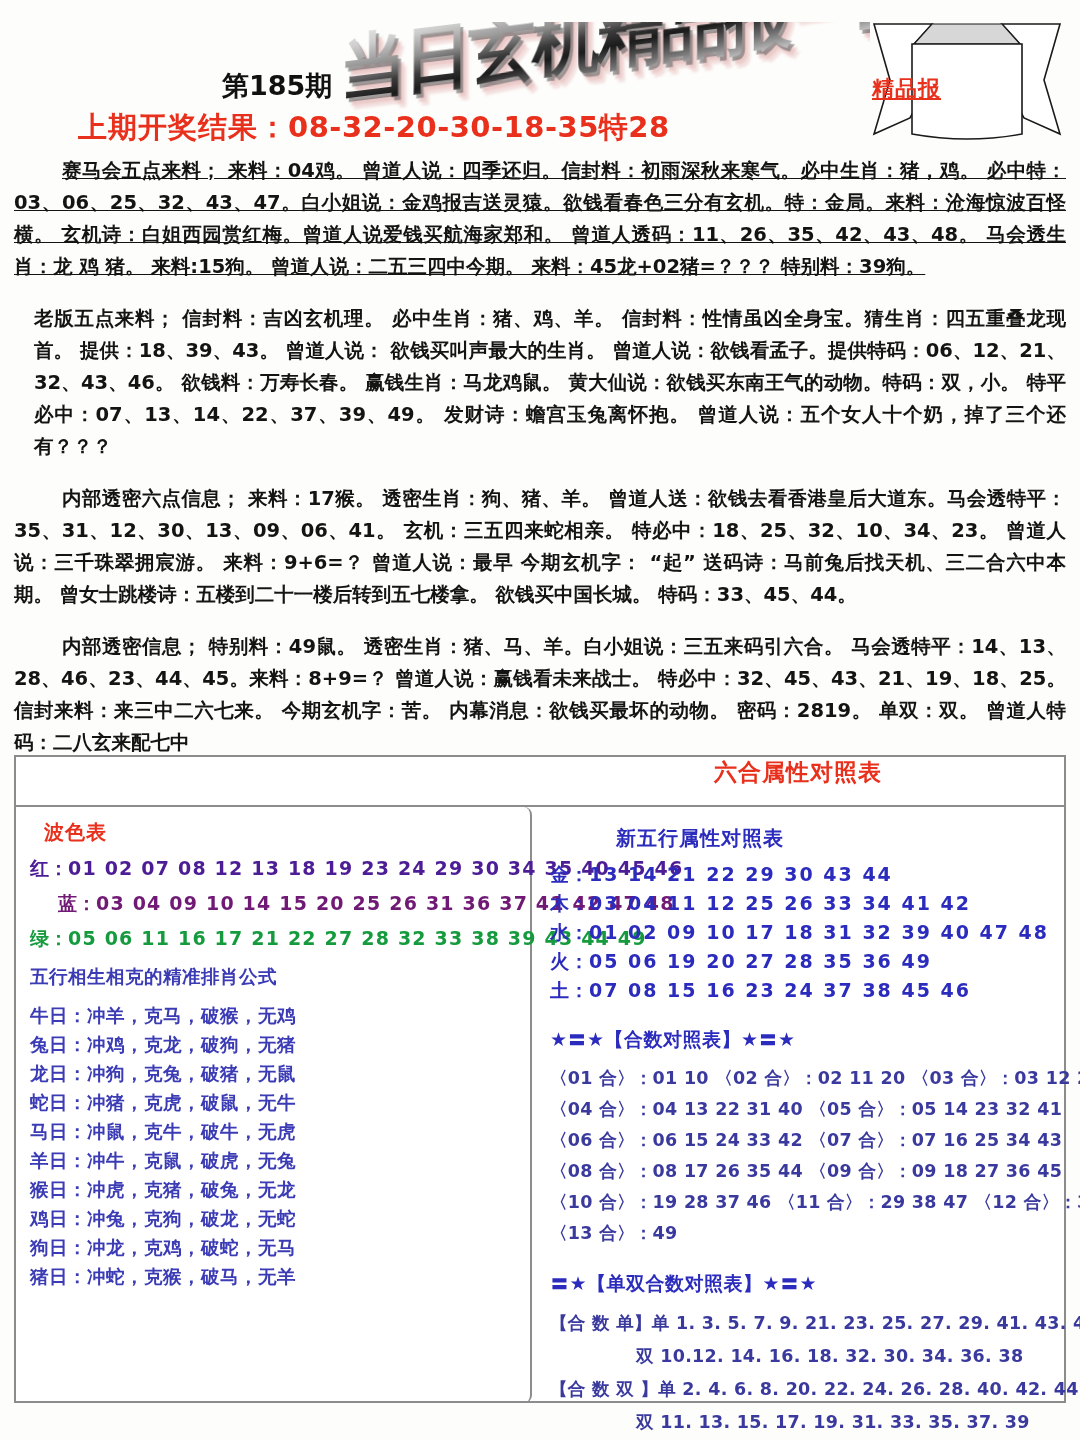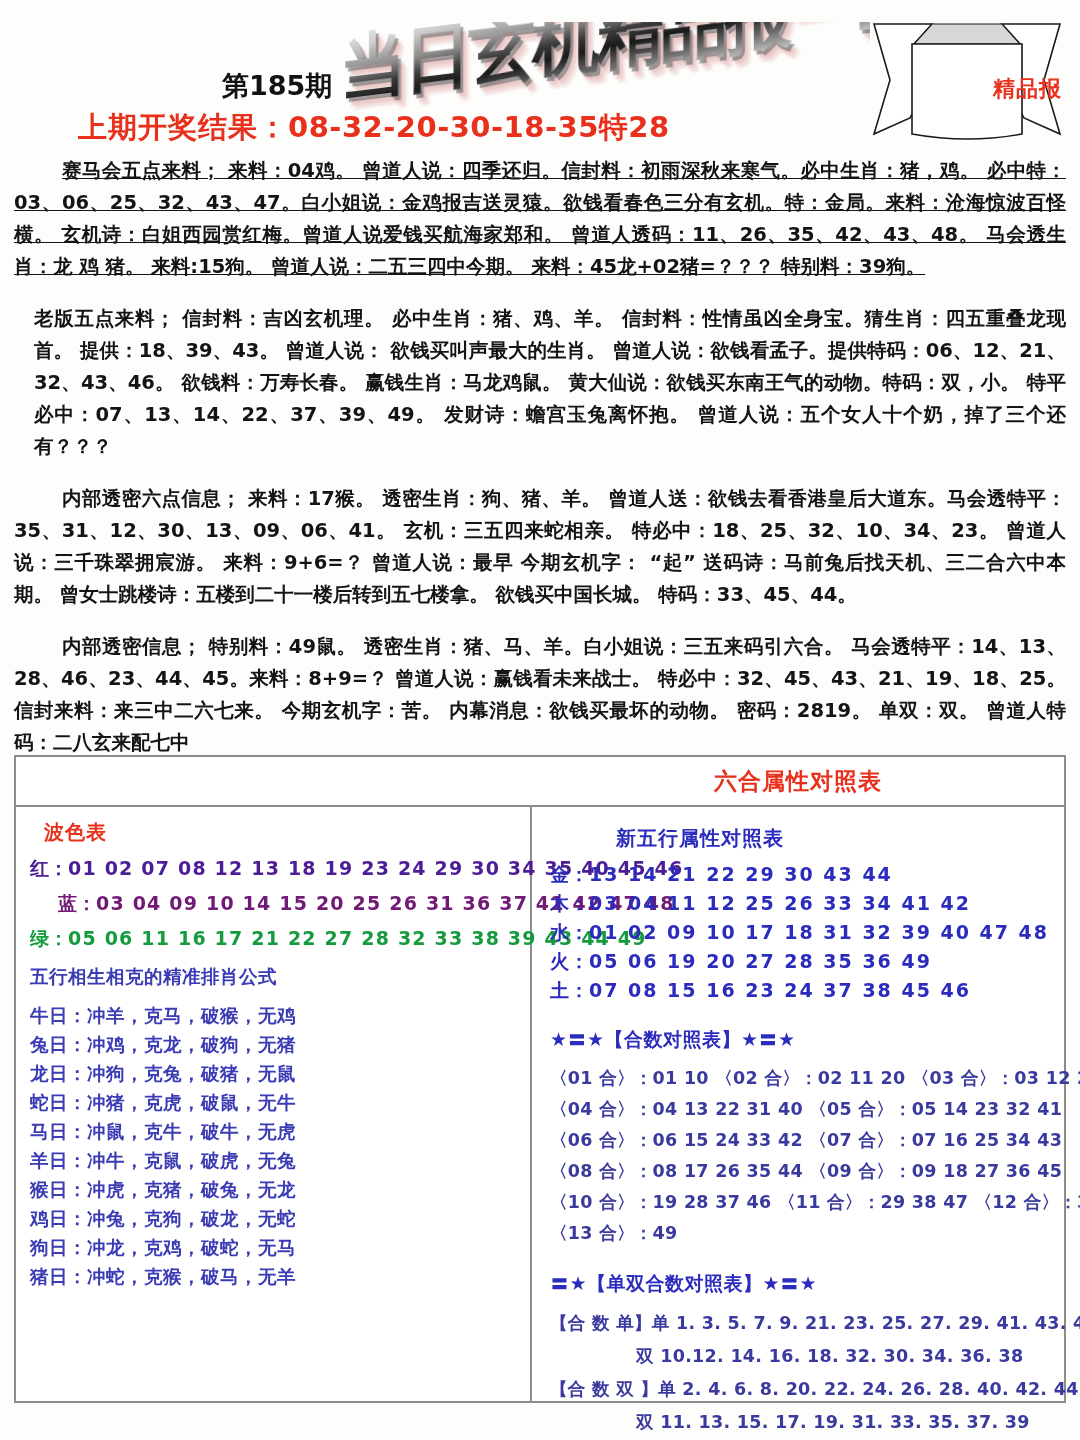--- a/index.html
+++ b/index.html
@@ -62,22 +62,22 @@
     color:#d98a86;
     background:none;-webkit-background-clip:border-box;background-clip:border-box;
     left:4px;top:13px;
     filter:none;opacity:.5;z-index:-2;
   }
 
   
   .ribbon{position:absolute;left:872px;top:22px;width:190px;height:122px;}
   .ribbon svg{display:block;}
   .ribbon .rlabel{
-    position:absolute;left:0;top:52px;width:190px;text-align:right;
-    font-size:22px;font-weight:bold;color:#e8301c;letter-spacing:1px;
+    position:absolute;left:0;top:52px;width:190px;text-align:left;
+    font-size:22px;font-weight:bold;color:#e8301c;letter-spacing:1px;text-decoration:underline;
   }
 
   
   .bodywrap{
     position:absolute;left:14px;top:155px;width:1052px;
   }
   .para{
     font-size:19.5px;
     font-weight:bold;
     color:#141414;
@@ -95,33 +95,34 @@
   .para.p4{text-indent:48px;}
 
   
   .tblwrap{
     position:absolute;left:14px;top:755px;width:1052px;height:648px;
     border:2px solid #8c8c8c;
     box-sizing:border-box;
     background:#fff;
   }
   .tbl-head{
-    height:48px;display:flex;align-items:center;
+    height:48px;display:flex;
     border-bottom:2px solid #8c8c8c;
   }
   .tbl-head .left-blank{width:516px;}
   .tbl-head .right-title{
     flex:1;text-align:center;
     font-size:23px;font-weight:bold;color:#e8301c;
     letter-spacing:1px;
   }
   .tbl-body{display:flex;height:596px;}
   .col-left{
     width:516px;box-sizing:border-box;padding:10px 6px 0 14px;
     border-right:2px solid #8c8c8c;
+    border-radius:8px;
   }
   .col-right{
     flex:1;box-sizing:border-box;padding:12px 8px 0 18px;
   }
 
   .bose-title{
     font-size:20px;font-weight:bold;color:#e8301c;
     margin:2px 0 10px 14px;letter-spacing:1px;
   }
   .bose-row{

